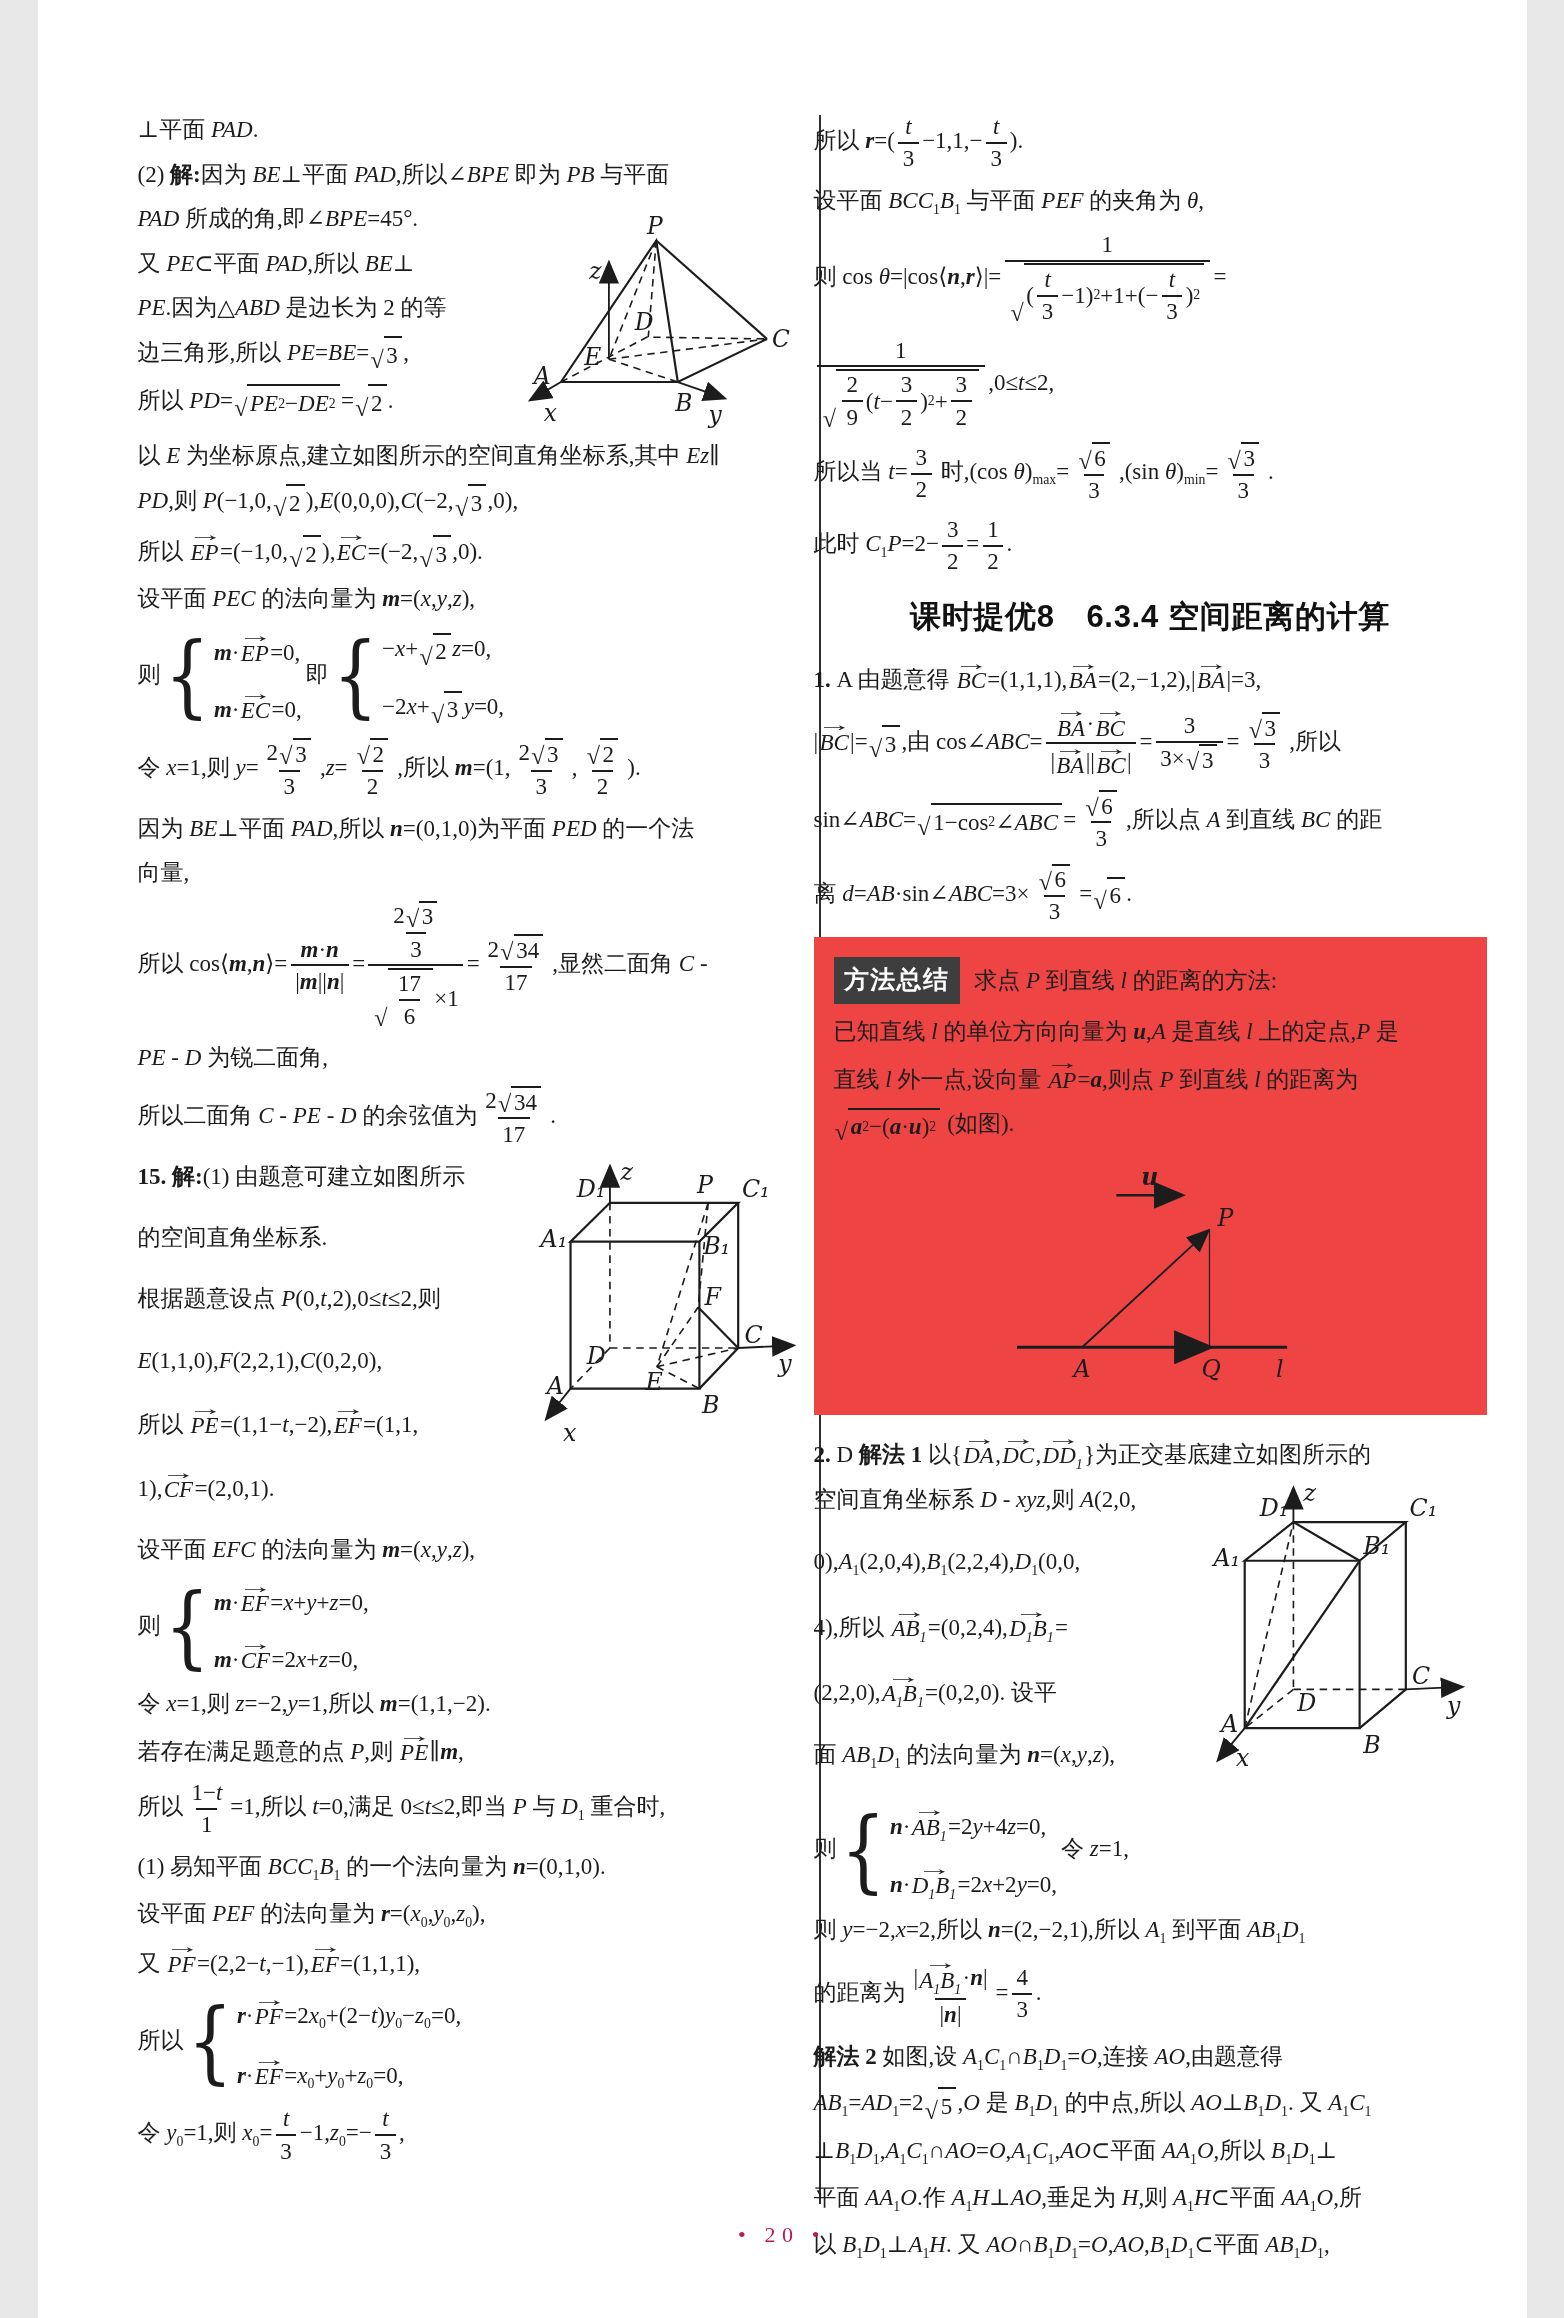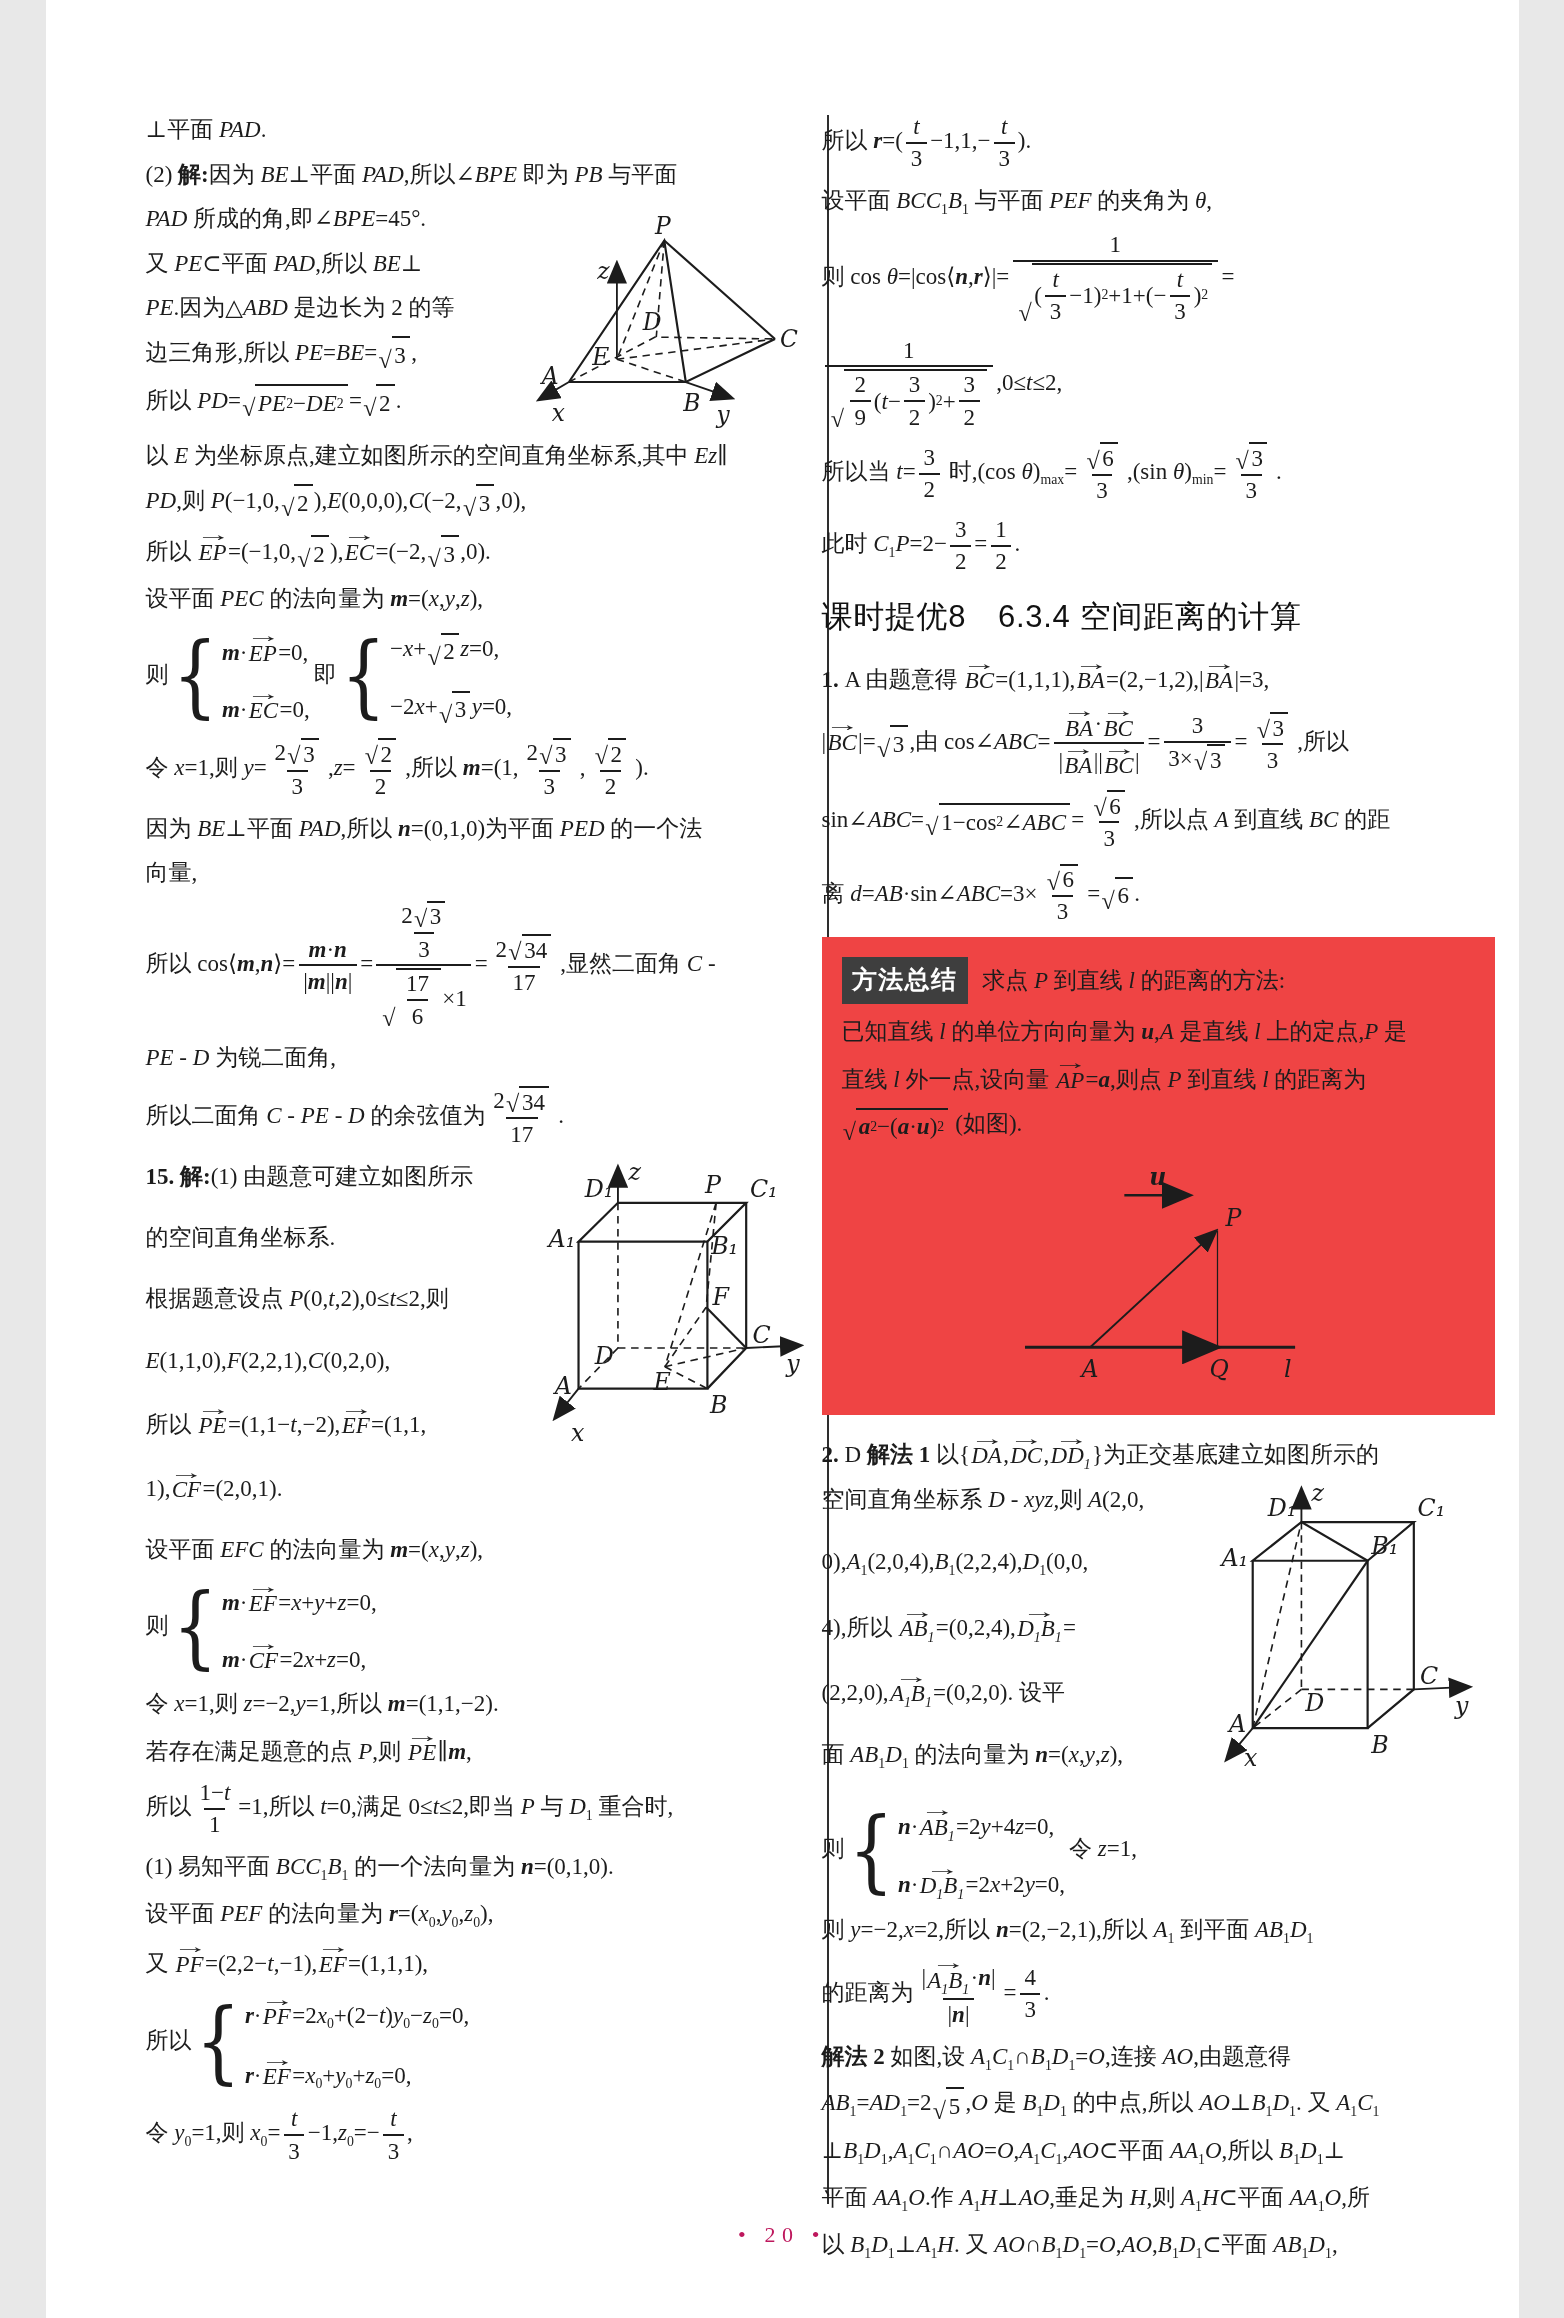--- a/index.html
+++ b/index.html
@@ -1,19 +1,19 @@
 <!DOCTYPE html>
 <html style="font-size:10.5px"><head>
 <meta charset="utf-8">
 <style>
   html,body{margin:0;padding:0;background:#e8e8e8;}
   .page{
     position:relative;width:1473px;height:2319px;background:#ffffff;
     font-family:"Liberation Serif","DejaVu Serif","DejaVu Sans",serif;
-    color:#1c1c1c;font-size:23px;overflow:hidden;margin:0 auto;
+    color:#1c1c1c;font-size:23px;overflow:hidden;margin:0 auto;padding-left:16px;
   }
   .col{position:absolute;top:113px;}
   .col.left{left:100px;width:669px;}
   .col.right{left:776px;width:673px;}
   .divider{position:absolute;left:781px;top:115px;width:2px;height:2089px;background:#2e2e2e;}
   .line{margin:0 0 11.2px 0;line-height:1.45;}
   .tx{}
   .mi{font-style:italic;}
   .mb{font-style:italic;font-weight:700;}
   .bd{font-weight:700;}
@@ -38,21 +38,21 @@
   .cases .rows{display:inline-flex;flex-direction:column;gap:16px;align-items:flex-start;}
   .cases .row{display:block;padding-top:5.3px;}
   
   .figrow{display:flex;gap:15px;align-items:flex-start;}
   .figrow .txt{flex:1 1 auto;min-width:0;}
   .figrow.wide-space .line{margin-bottom:28px;}
   .fig{flex:0 0 auto;}
   .flabel{font-style:italic;font-size:38px;font-family:"DejaVu Serif","DejaVu Sans",serif;fill:#1c1c1c;}
   .flabel.bold{font-weight:700;}
   
-  .sechead{font-family:"Liberation Sans","DejaVu Sans",sans-serif;font-weight:400;font-size:31px;text-align:left;margin:20px 0 22.4px;letter-spacing:0.7px;color:#111;}
+  .sechead{font-family:"Liberation Sans","DejaVu Sans",sans-serif;font-weight:700;font-size:31px;text-align:center;margin:20px 0 22.4px;letter-spacing:0.7px;color:#111;}
   
   .methodbox{background:#ef4444;padding:20px 20px 13px;margin:6.6px 0 20px;}
   .methodbox .boxline1{margin-bottom:11.2px;line-height:1.5;}
   .mlabel{display:inline-block;background:#3e3e3e;color:#ffffff;font-family:"Liberation Sans","DejaVu Sans",sans-serif;font-weight:700;padding:4px 10.5px 5.3px;margin-right:14.5px;font-size:25px;letter-spacing:1.3px;}
   .figwrap{text-align:center;padding:6.6px 0 4px;}
   .footer{position:absolute;left:0;right:0;top:2222px;text-align:center;font-size:22px;letter-spacing:6.6px;color:#be185d;}
 </style>
 </head>
 <body>
 

